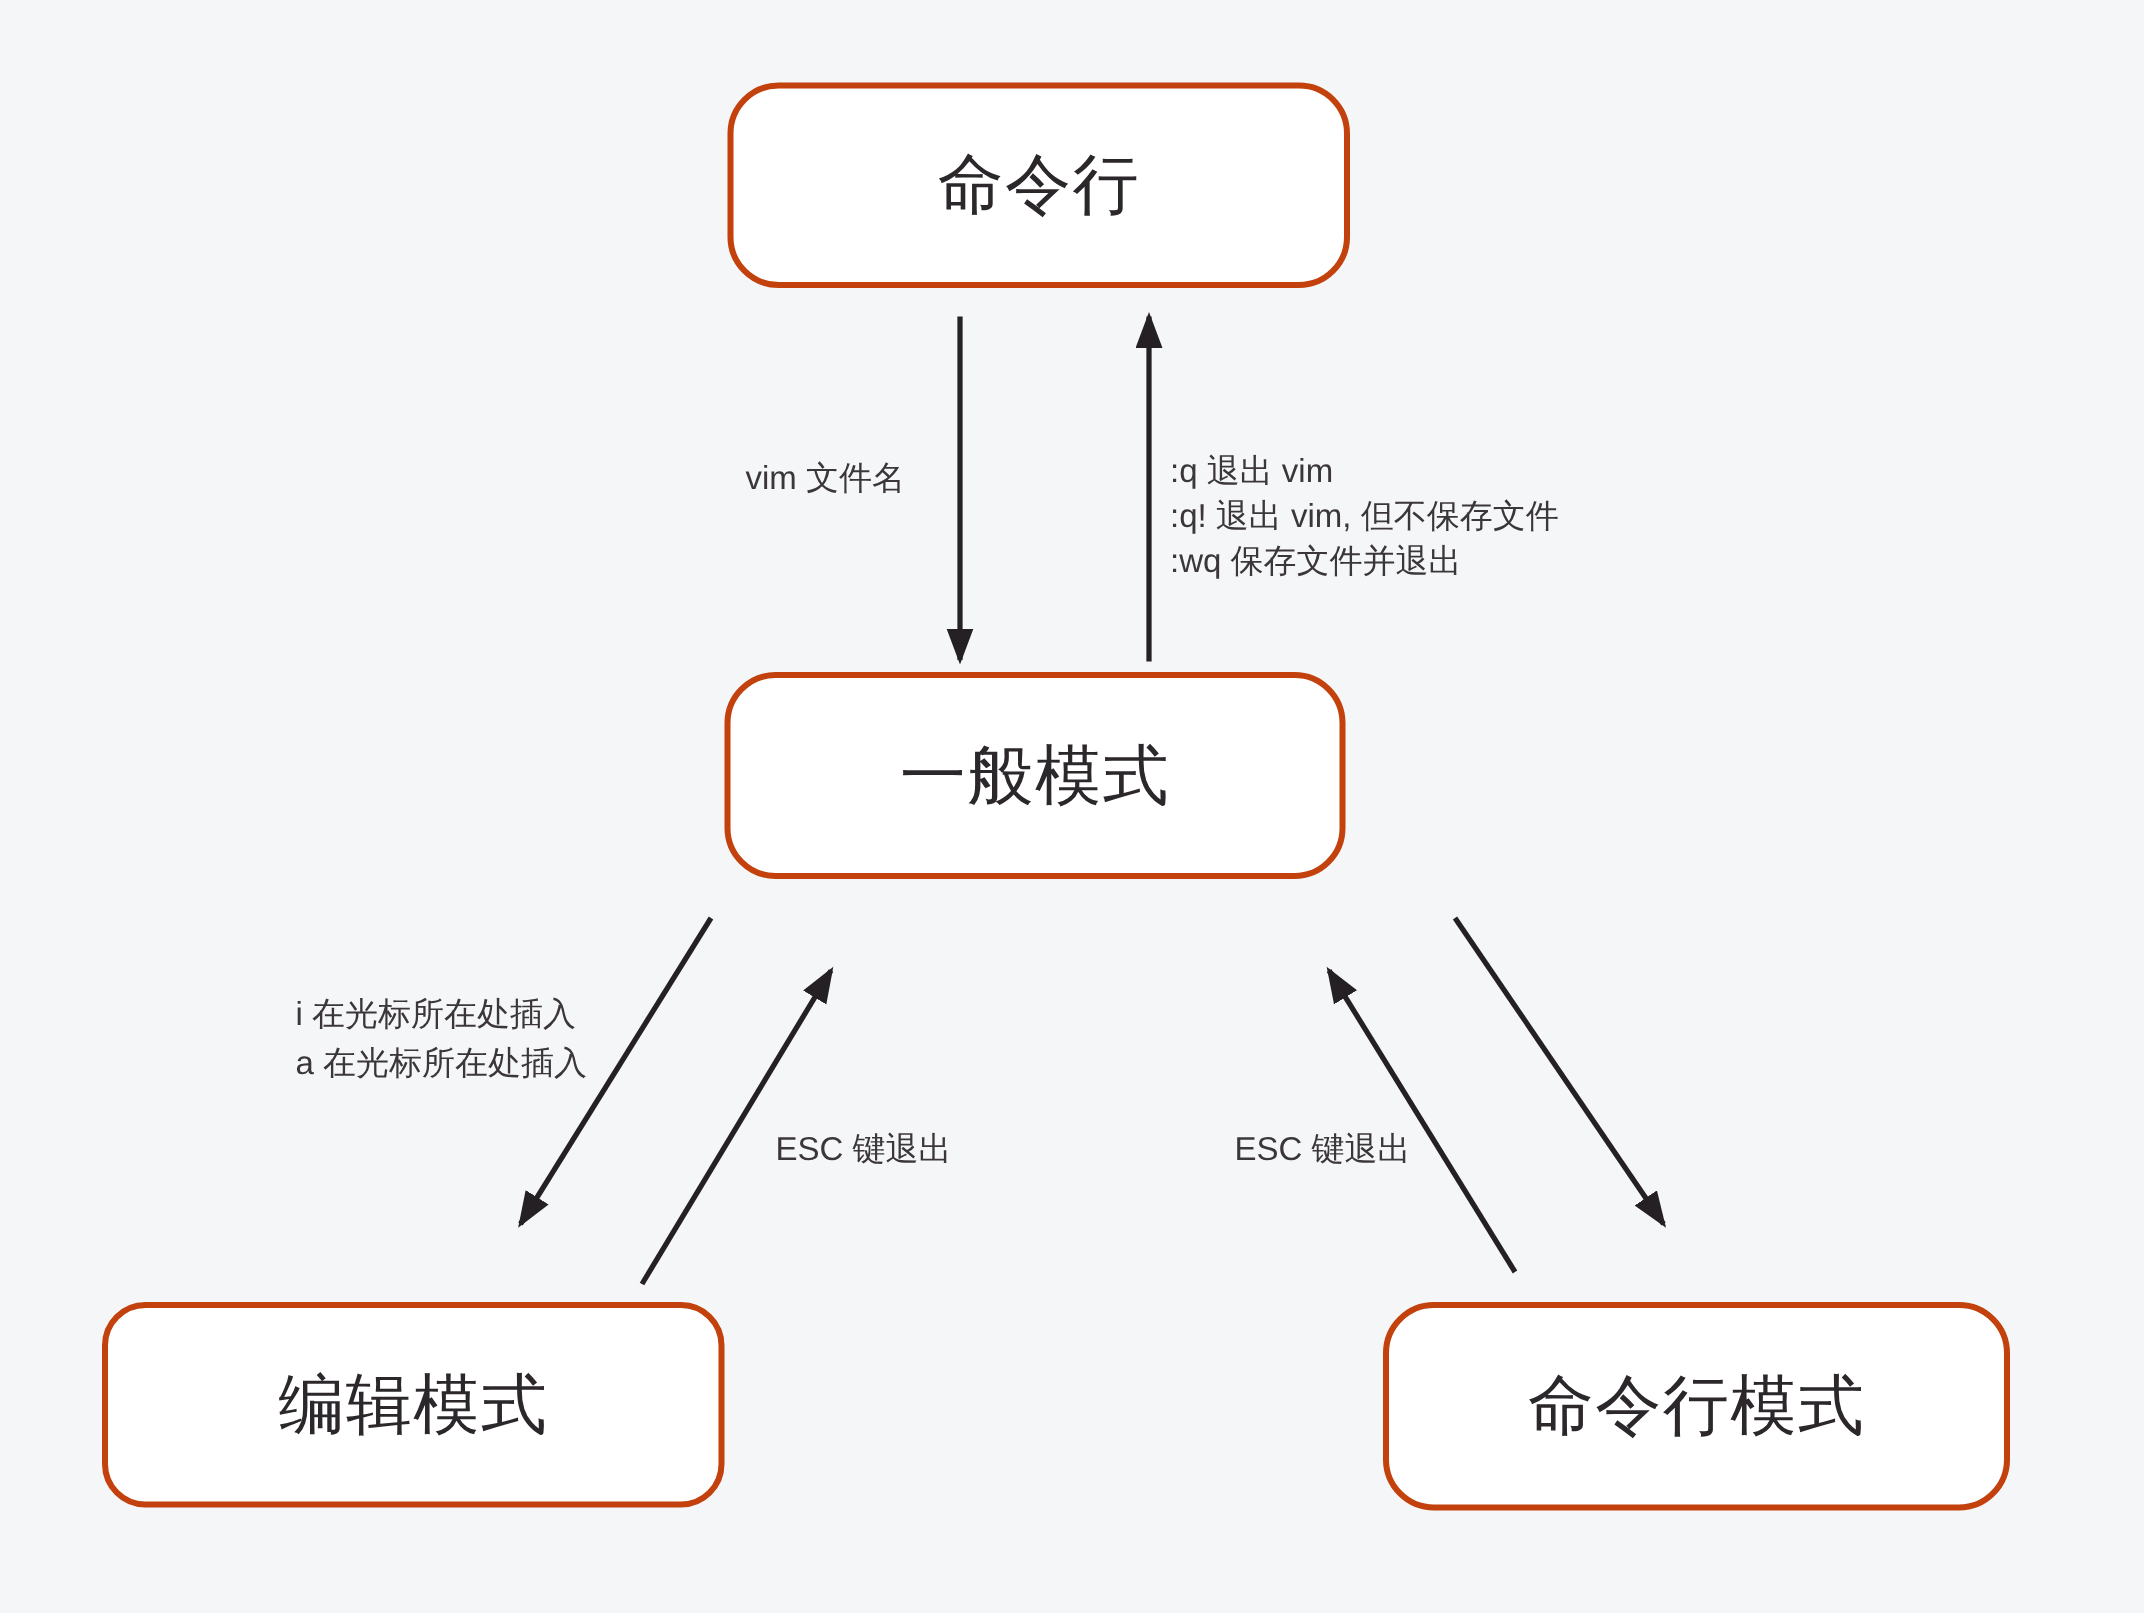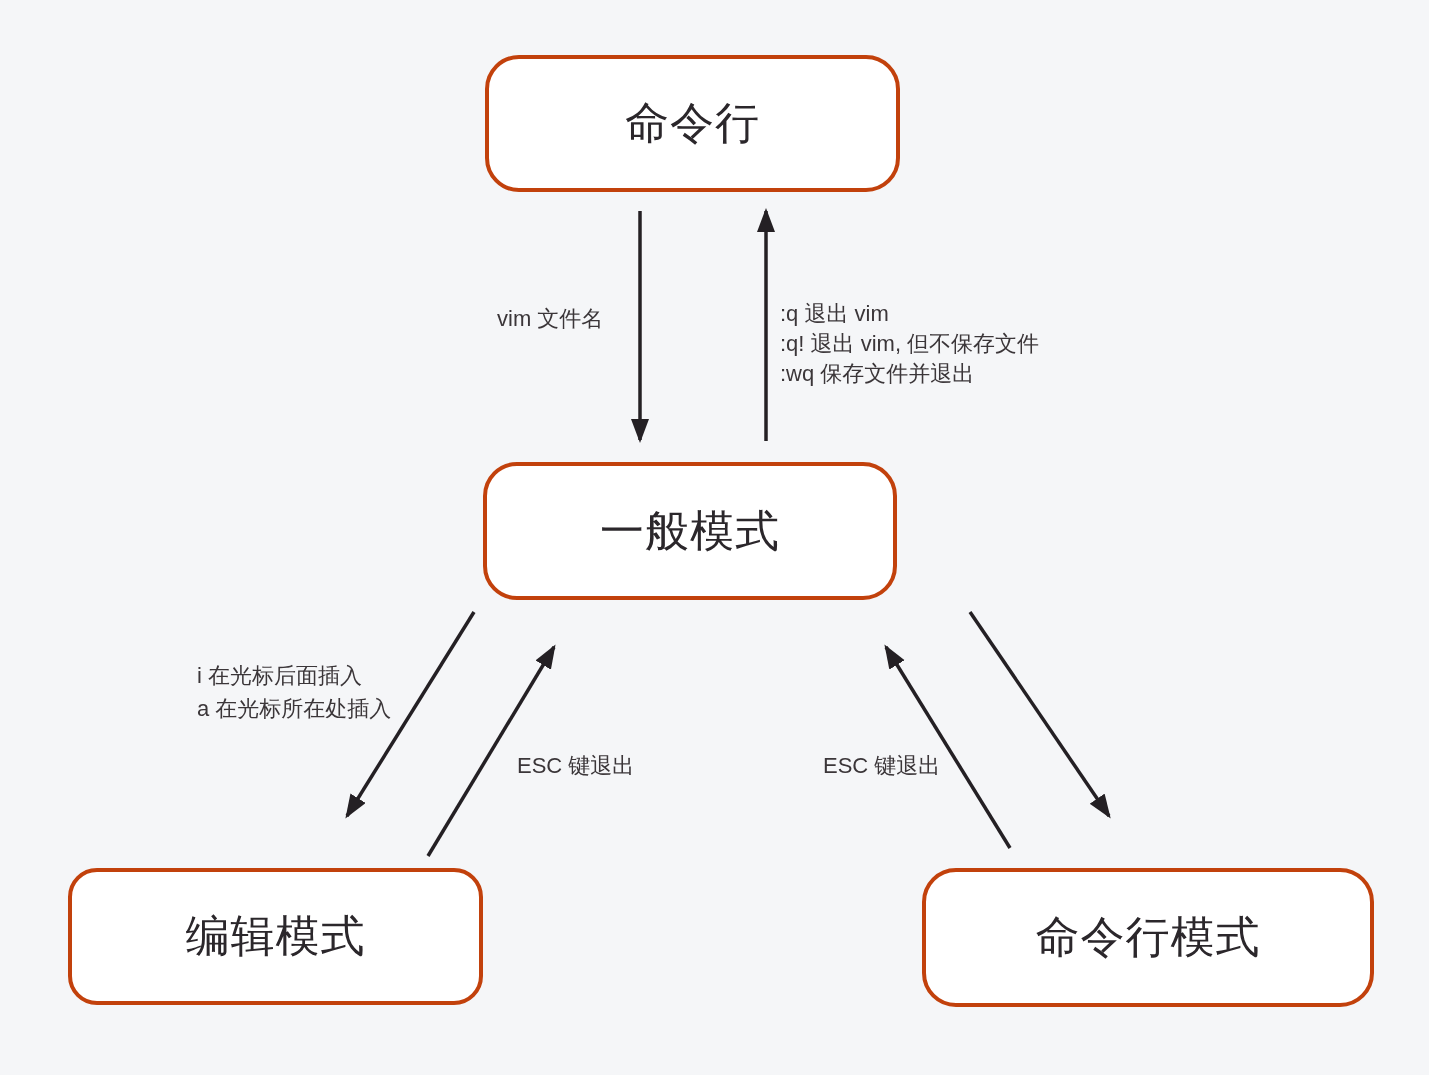--- a/index.html
+++ b/index.html
@@ -74,44 +74,44 @@
     <line x1="474" y1="612" x2="347" y2="816" marker-end="url(#ah)"></line>
     <line x1="428" y1="856" x2="554" y2="647" marker-end="url(#ah)"></line>
     <line x1="1010" y1="848" x2="886" y2="647" marker-end="url(#ah)"></line>
     <line x1="970" y1="612" x2="1109" y2="816" marker-end="url(#ah)"></line>
   </svg>
 
   <div class="node" style="left:485px; top:55px; width:415px; height:137px;">
     <span class="node-label">命令行</span>
   </div>
 
-  <div class="node" style="left:483px; top:462px; width:414px; height:138px;">
+  <div class="node" style="left:483px; top:448px; width:414px; height:138px;">
     <span class="node-label">一般模式</span>
   </div>
 
   <div class="node" style="left:68px; top:868px; width:415px; height:137px;border-radius:29px;">
     <span class="node-label">编辑模式</span>
   </div>
 
-  <div class="node" style="left:922px; top:868px; width:452px; height:139px;">
+  <div class="node" style="left:922px; top:868px; width:418px; height:139px;">
     <span class="node-label">命令行模式</span>
   </div>
 
   <div class="edge-label" style="left:497px; top:303px;">
     <div class="edge-line">vim 文件名</div>
   </div>
 
   <div class="edge-label tight" style="left:780px; top:299px;">
     <div class="edge-line">:q 退出 vim</div>
     <div class="edge-line">:q! 退出 vim, 但不保存文件</div>
     <div class="edge-line">:wq 保存文件并退出</div>
   </div>
 
   <div class="edge-label wide" style="left:197px; top:659px;">
-    <div class="edge-line">i 在光标后面插入</div>
+    <div class="edge-line">i 在光标所在处插入</div>
     <div class="edge-line">a 在光标所在处插入</div>
   </div>
 
   <div class="edge-label" style="left:517px; top:750px;">
     <div class="edge-line">ESC 键退出</div>
   </div>
 
   <div class="edge-label" style="left:823px; top:750px;">
     <div class="edge-line">ESC 键退出</div>
   </div>

